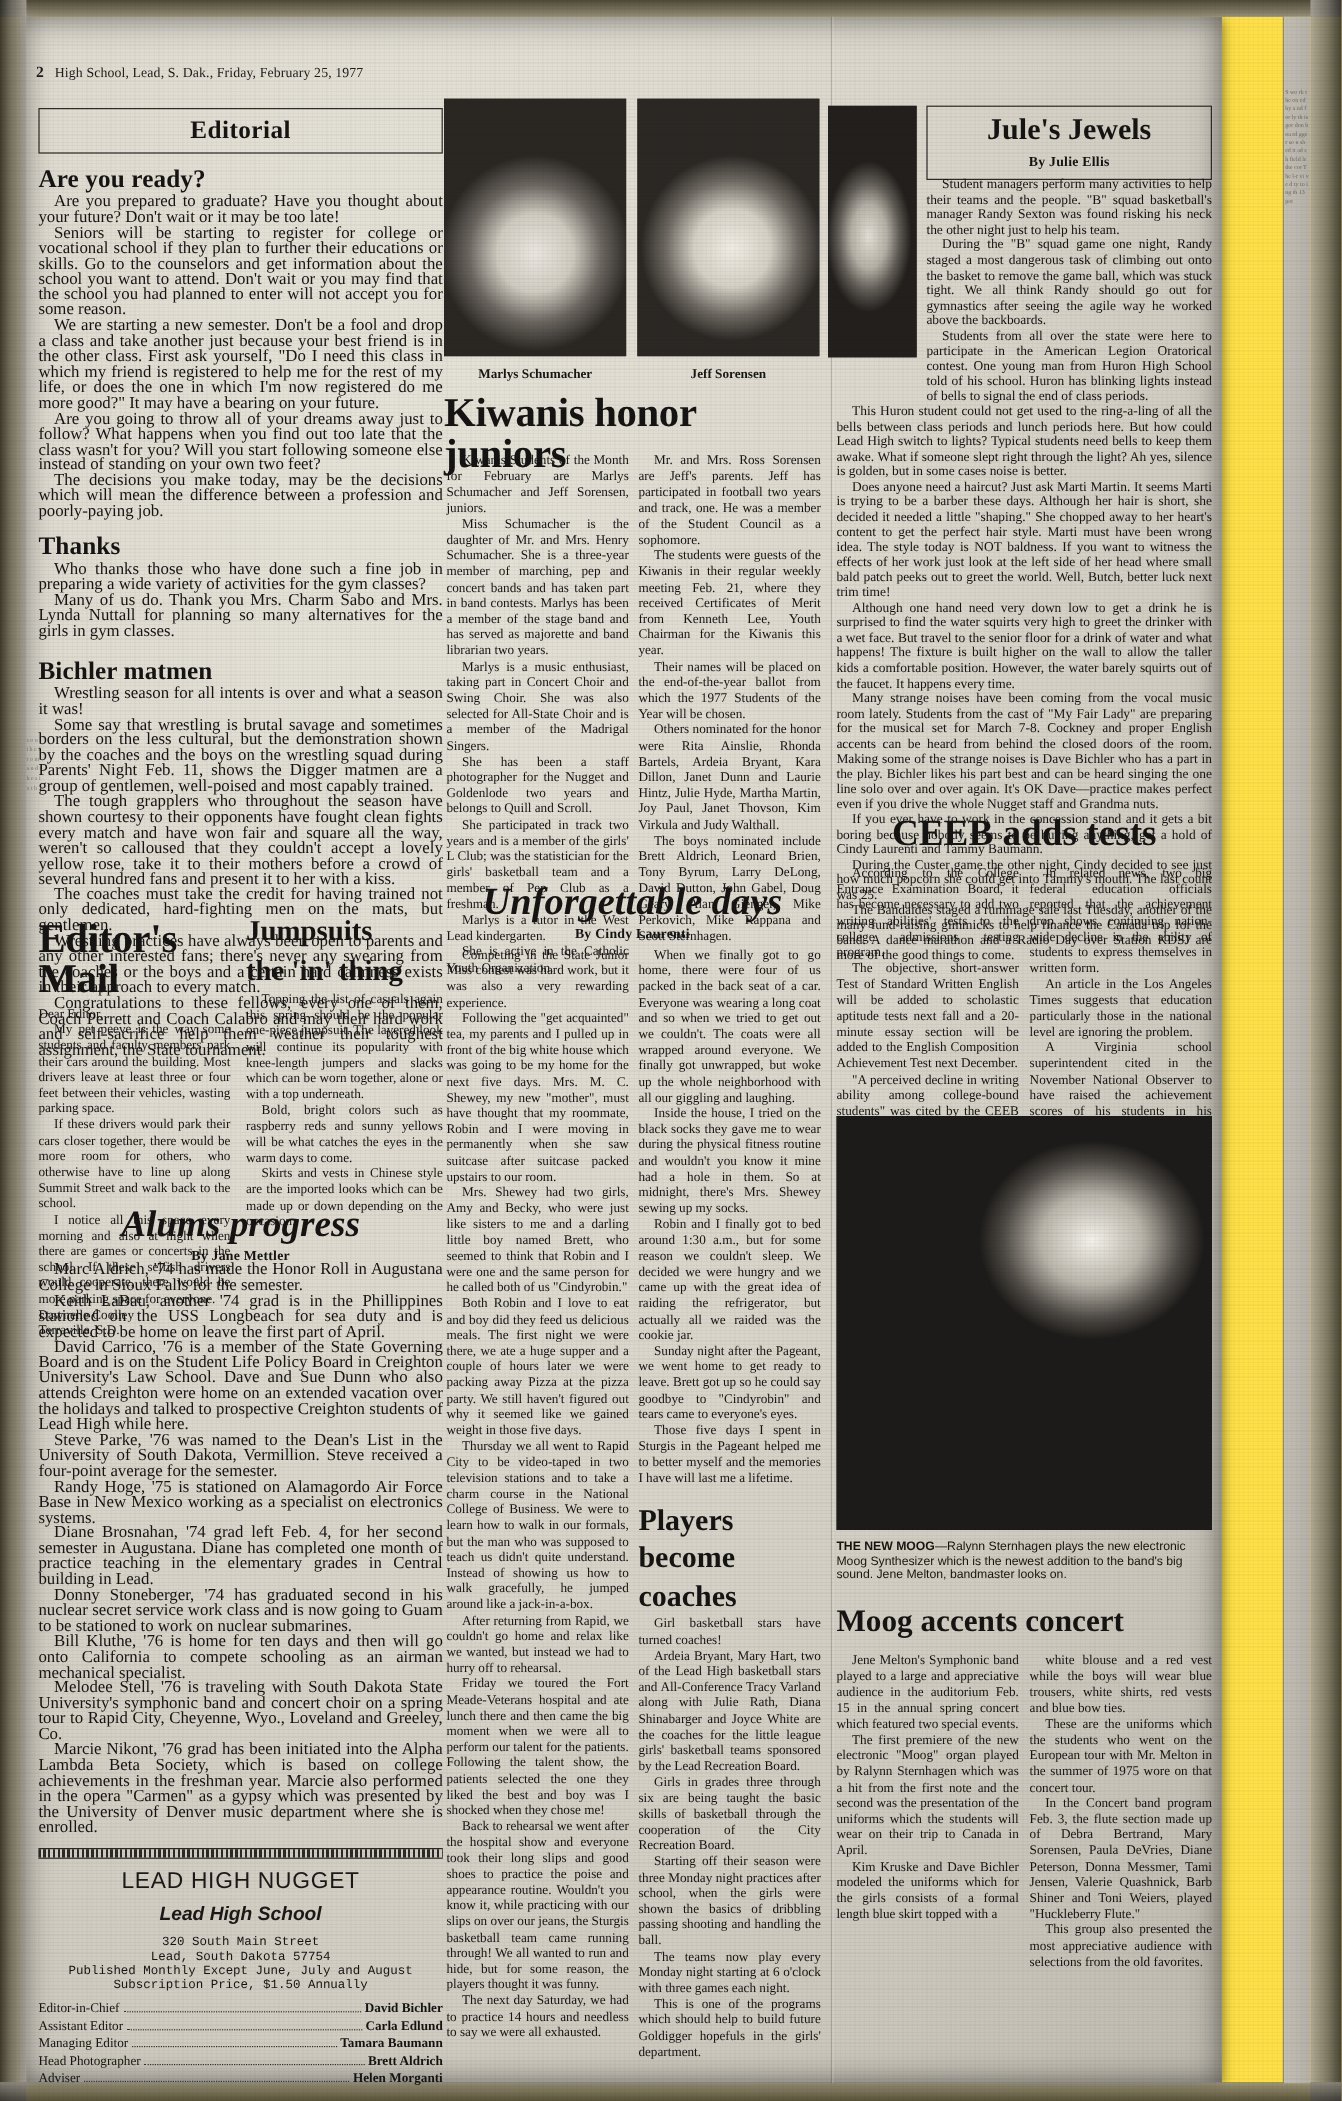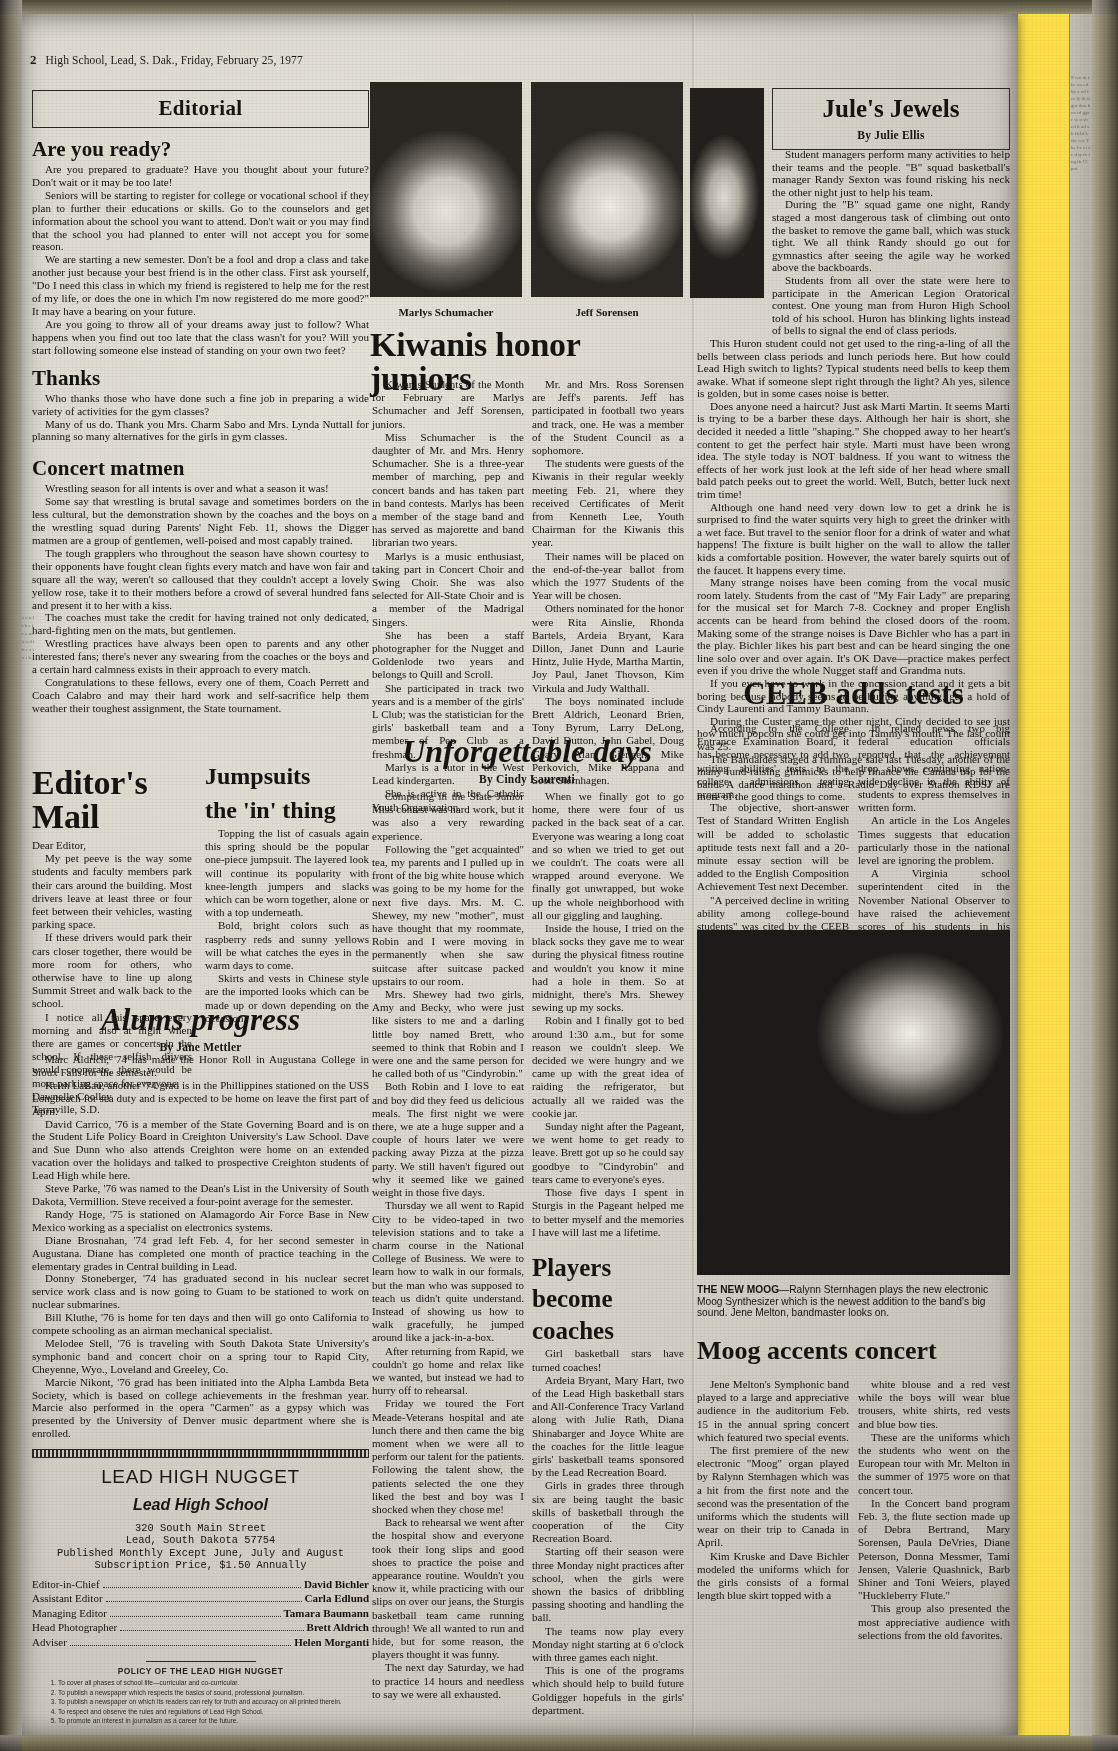--- a/index.html
+++ b/index.html
@@ -59,21 +59,21 @@
 
   h2.sub{font-size:21px;font-weight:700;margin:10px 0 3px;letter-spacing:.1px;line-height:1.05;}
   h1.big{font-size:34px;font-weight:700;margin:6px 0 5px;line-height:1;letter-spacing:-.2px;}
   h1.big2{font-size:24px;font-weight:700;margin:4px 0 4px;line-height:1.02;}
   h1.ital{font-size:31px;font-weight:700;font-style:italic;margin:4px 0 2px;line-height:1;}
   h1.ceeb{font-size:31px;font-weight:700;margin:10px 0 6px;line-height:1;}
   h1.moog{font-size:26px;font-weight:700;margin:8px 0 5px;line-height:1;}
   h1.stack{font-size:25px;font-weight:700;margin:6px 0 4px;line-height:1.02;}
 
   p{margin:0;text-indent:13px;}
-  .wide p{font-size:11px;line-height:12.9px;text-align:justify;}
+  .wide p{font-size:14px;line-height:12.9px;text-align:justify;}
   .narrow p{font-size:11px;line-height:13.2px;text-align:justify;}
   .noind{text-indent:0;}
   .sig{text-indent:0;text-align:right;}
 
   
   .photo{position:absolute;background:#2c2b29;overflow:hidden;}
   .photo .inner{width:100%;height:100%;}
   .cap{position:absolute;font-size:11px;font-weight:700;text-align:center;color:#181714;}
   .photocap{font-size:10.2px;line-height:11.6px;color:#16150f;text-indent:0;
     font-family:"Liberation Sans",sans-serif;}
@@ -128,26 +128,27 @@
   <div class="col c1 wide blurgroup" style="top:90px;">
     <div class="hdbox">
       <div class="hd-editorial">Editorial</div>
     </div>
 
     <h2 class="sub">Are you ready?</h2>
     <p>Are you prepared to graduate? Have you thought about your future? Don't wait or it may be too late!</p>
     <p>Seniors will be starting to register for college or vocational school if they plan to further their educations or skills. Go to the counselors and get information about the school you want to attend. Don't wait or you may find that the school you had planned to enter will not accept you for some reason.</p>
     <p>We are starting a new semester. Don't be a fool and drop a class and take another just because your best friend is in the other class. First ask yourself, "Do I need this class in which my friend is registered to help me for the rest of my life, or does the one in which I'm now registered do me more good?" It may have a bearing on your future.</p>
     <p>Are you going to throw all of your dreams away just to follow? What happens when you find out too late that the class wasn't for you? Will you start following someone else instead of standing on your own two feet?</p>
+    <p>The decisions you make today, may be the decisions which will mean the difference between a profession and poorly-paying job.</p>
 
     <h2 class="sub">Thanks</h2>
     <p>Who thanks those who have done such a fine job in preparing a wide variety of activities for the gym classes?</p>
     <p>Many of us do. Thank you Mrs. Charm Sabo and Mrs. Lynda Nuttall for planning so many alternatives for the girls in gym classes.</p>
 
-    <h2 class="sub" style="margin-top:14px">Concert matmen</h2>
+    <h2 class="sub" style="margin-top:14px">Bichler matmen</h2>
     <p>Wrestling season for all intents is over and what a season it was!</p>
     <p>Some say that wrestling is brutal savage and sometimes borders on the less cultural, but the demonstration shown by the coaches and the boys on the wrestling squad during Parents' Night Feb. 11, shows the Digger matmen are a group of gentlemen, well-poised and most capably trained.</p>
     <p>The tough grapplers who throughout the season have shown courtesy to their opponents have fought clean fights every match and have won fair and square all the way, weren't so calloused that they couldn't accept a lovely yellow rose, take it to their mothers before a crowd of several hundred fans and present it to her with a kiss.</p>
     <p>The coaches must take the credit for having trained not only dedicated, hard-fighting men on the mats, but gentlemen.</p>
     <p>Wrestling practices have always been open to parents and any other interested fans; there's never any swearing from the coaches or the boys and a certain hard calmness exists in their approach to every match.</p>
     <p>Congratulations to these fellows, every one of them, Coach Perrett and Coach Calabro and may their hard work and self-sacrifice help them weather their toughest assignment, the State tournament.</p>
   </div>
 
   <div class="col narrow blurgroup" style="left:32px;top:760px;width:160px;">
     <h1 class="big">Editor's Mail</h1>

